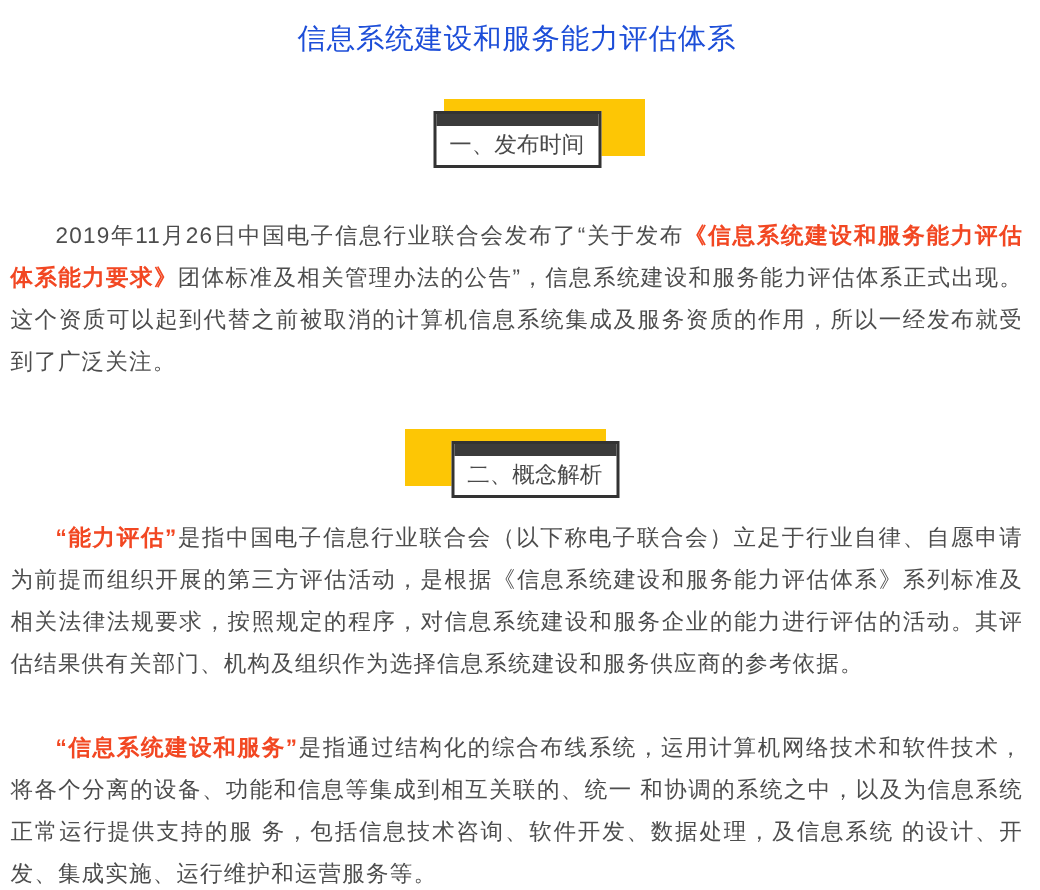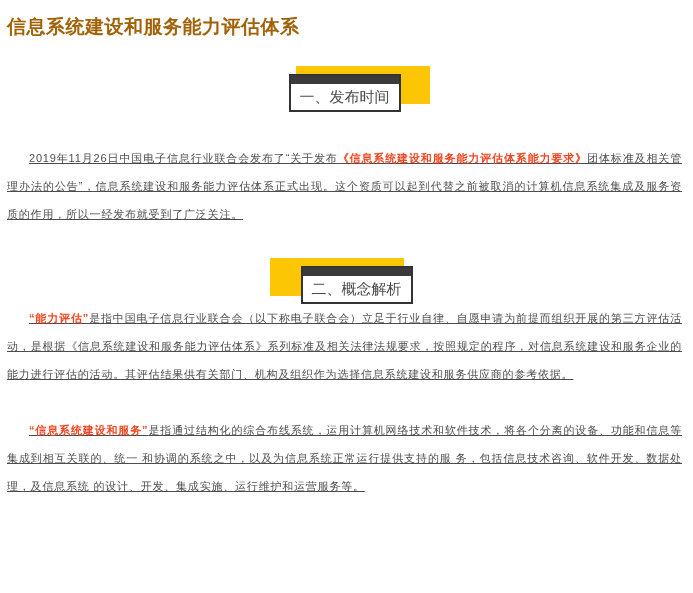--- a/index.html
+++ b/index.html
@@ -6,27 +6,28 @@
   body {
     width: 693px; height: 593px;
     background: #ffffff;
     overflow: hidden;
     font-family: "Liberation Sans", sans-serif;
   }
   .page { padding: 0 11px 0 7px; }
 
   .title {
     margin: 0; padding-top: 13px;
+    text-align: center;
     font-size: 19px; line-height: 27px;
-    font-weight: 700; color: #a16207;
+    font-weight: 400; color: #1d4ed8;
     letter-spacing: 0.5px;
   }
 
   
-  .badge { position: relative; width: 112px; margin: 34px auto 0; }
+  .badge { position: relative; width: 112px; margin: 34px auto 13px; }
   .badge .yellow {
     position: absolute; top: -8px;
     width: 134px; height: 38px;
     background: #fdc605;
   }
   .badge.offset-right .yellow { left: 7px; }
   .badge.offset-left  .yellow { left: -7px; }
   .badge .box {
     position: relative;
     box-sizing: border-box;
@@ -36,26 +37,25 @@
   .badge .bar { height: 8px; background: #3b3b3b; }
   .badge .label {
     height: 26px; line-height: 26px;
     text-align: center;
     font-size: 15px; color: #4a4a4a;
   }
   .badge.badge-2 { margin-top: 38px; padding-left: 24px; }
 
   .para {
     margin: 0;
-    font-size: 11px; line-height: 28px;
+    font-size: 15px; line-height: 28px;
     color: #4d4d4d;
     letter-spacing: 0.8px;
     text-align: justify;
     text-indent: 2em;
-    text-decoration: underline;
   }
   .para.p-first  { margin-top: 32px; }
   .para.p-second { margin-top: 28px; }
   .red { color: #f24722; font-weight: 700; }
 </style>
 </head>
 <body>
 
 <div class="page">
 

